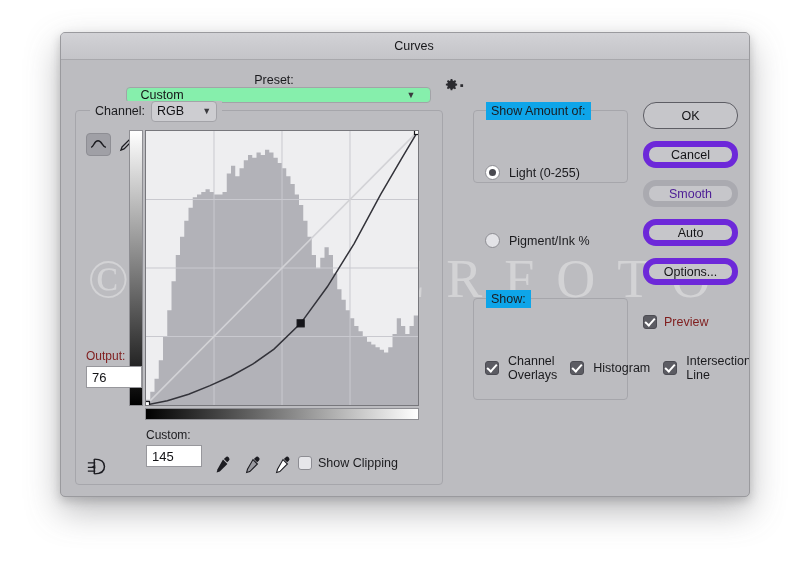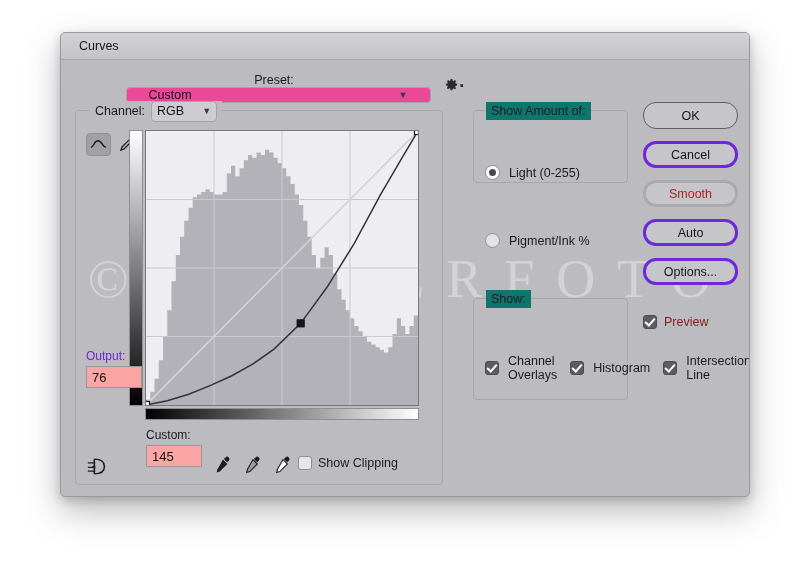--- a/index.html
+++ b/index.html
@@ -19,36 +19,36 @@
     background:#bcbcc0;
     border:1px solid #9a9a9e;
     border-radius:5px;
     box-shadow:0 14px 34px rgba(90,90,95,.42), 0 4px 10px rgba(90,90,95,.28);
     overflow:hidden;
   }
   #titlebar{
     height:27px;
     background:linear-gradient(#d2d2d6,#c4c4c8);
     border-bottom:1px solid #a8a8ac;
-    display:flex; align-items:center; padding-left:18px;
+    display:flex; align-items:center; justify-content:center;padding-left:18px;
   }
   #titlebar .t{ font-size:12.5px; color:#17171a; }
 
   .body{ position:relative; width:100%; height:438px; }
 
   
   #presetrow{
     position:absolute; left:13px; top:13px; width:400px; height:24px;
     display:flex; align-items:center;flex-direction:column;
   }
   .lbl{ font-size:12.5px; color:#1b1b1e; }
   #preset-select{
     margin-left:8px; width:305px; height:20px;
-    background:#ec4899; border:1px solid #a3a3a8; border-radius:4px;
-    display:flex; align-items:center; padding:0 22px;
+    background:#86efac; border:1px solid #a3a3a8; border-radius:4px;
+    display:flex; align-items:center; padding:0 14px;
     font-size:12.5px; color:#141417; position:relative;
   }
   #preset-select .chev{ margin-left:auto; font-size:9px; color:#3a3a3e; }
   #gear{
     position:absolute; left:370px; top:3px; width:22px; height:18px;
     display:flex; align-items:center; gap:1px;
   }
 
   
   #graphbox{
@@ -88,24 +88,24 @@
     background:#eeeef0; border:1px solid #77777c; overflow:hidden;
   }
   #hgrad{
     position:absolute; left:16px; top:278px; width:274px; height:12px;
     background:linear-gradient(90deg,#000000,#ffffff);
     border:1px solid #8e8e93;
   }
 
   
   #output-wrap{ position:absolute; left:10px; top:238px; width:42px; }
-  #output-wrap .cap{ font-size:12px; color:#6d28d9; }
+  #output-wrap .cap{ font-size:12px; color:#7f1d1d; }
   .numfield{
     margin-top:3px; width:56px; height:22px;
-    background:#fca5a5; border:1px solid #97979c;
+    background:#ffffff; border:1px solid #97979c;
     display:flex; align-items:center; padding:0 5px;
     font-size:13px; color:#131316;
   }
   #input-wrap{ position:absolute; left:70px; top:317px; }
   #input-wrap .cap{ font-size:12px; color:#1b1b1e; }
 
   #smoothicon{ position:absolute; left:10px; top:345px; width:26px; height:22px; }
   #droppers{ position:absolute; left:136px; top:344px; display:flex; gap:10px; }
   #clip-wrap{
     position:absolute; left:222px; top:345px;
@@ -131,44 +131,44 @@
   .rb.on{ background:#ffffff; }
   .rb.on:after{ content:""; width:7px; height:7px; border-radius:50%; background:#4a4a51; }
   .ckrow{ display:flex; align-items:center; gap:9px; font-size:12.5px; color:#1b1b1e;margin-top:40px; }
 
   
   .group{
     position:absolute; border:1px solid #a6a6ab; border-radius:4px;
   }
   .group > .legend{
     position:absolute; left:12px; top:-9px; height:18px;
-    background:#0f766e; padding:0 5px;
+    background:#0ea5e9; padding:0 5px;
     font-size:12.5px; color:#1b1b1e; display:flex; align-items:center;
   }
   #g-amount{ left:412px; top:50px; width:155px; height:73px; }
   #g-grid{ left:412px; top:148px; width:155px; height:60px; }
   #g-show{ left:412px; top:238px; width:155px; height:102px; }
 
   .gridbtn{
     width:24px; height:22px; border-radius:4px;
     display:flex; align-items:center; justify-content:center;
   }
   .gridbtn.sel{ background:#a0a0a6; border:1px solid #8e8e94; }
 
   
   #buttons{ position:absolute; left:582px; top:42px; width:95px; }
   .btn{
     width:95px; height:27px; margin-bottom:12px;
-    border-radius:13px; border:3px solid #6d28d9;
+    border-radius:13px; border:6px solid #6d28d9;
     background:#c6c6ca;
     display:flex; align-items:center; justify-content:center;
     font-size:12.5px; color:#141417;
   }
   .btn.primary{ border:1.5px solid #5d5d64; }
-  .btn.disabled{ color:#b91c1c; border-color:#aaaab0;text-align:center; }
+  .btn.disabled{ color:#4c1d95; border-color:#aaaab0;text-align:center; }
   #preview-wrap{ position:absolute; left:582px; top:255px; display:flex; align-items:center; gap:7px; }
 
   
   #wm{
     position:absolute; left:0; top:0; width:100%; height:100%;
     pointer-events:none; display:flex; align-items:center;
     justify-content:center; gap:0px;
   }
   #wm .w{
     font-family:"Liberation Serif", serif;

